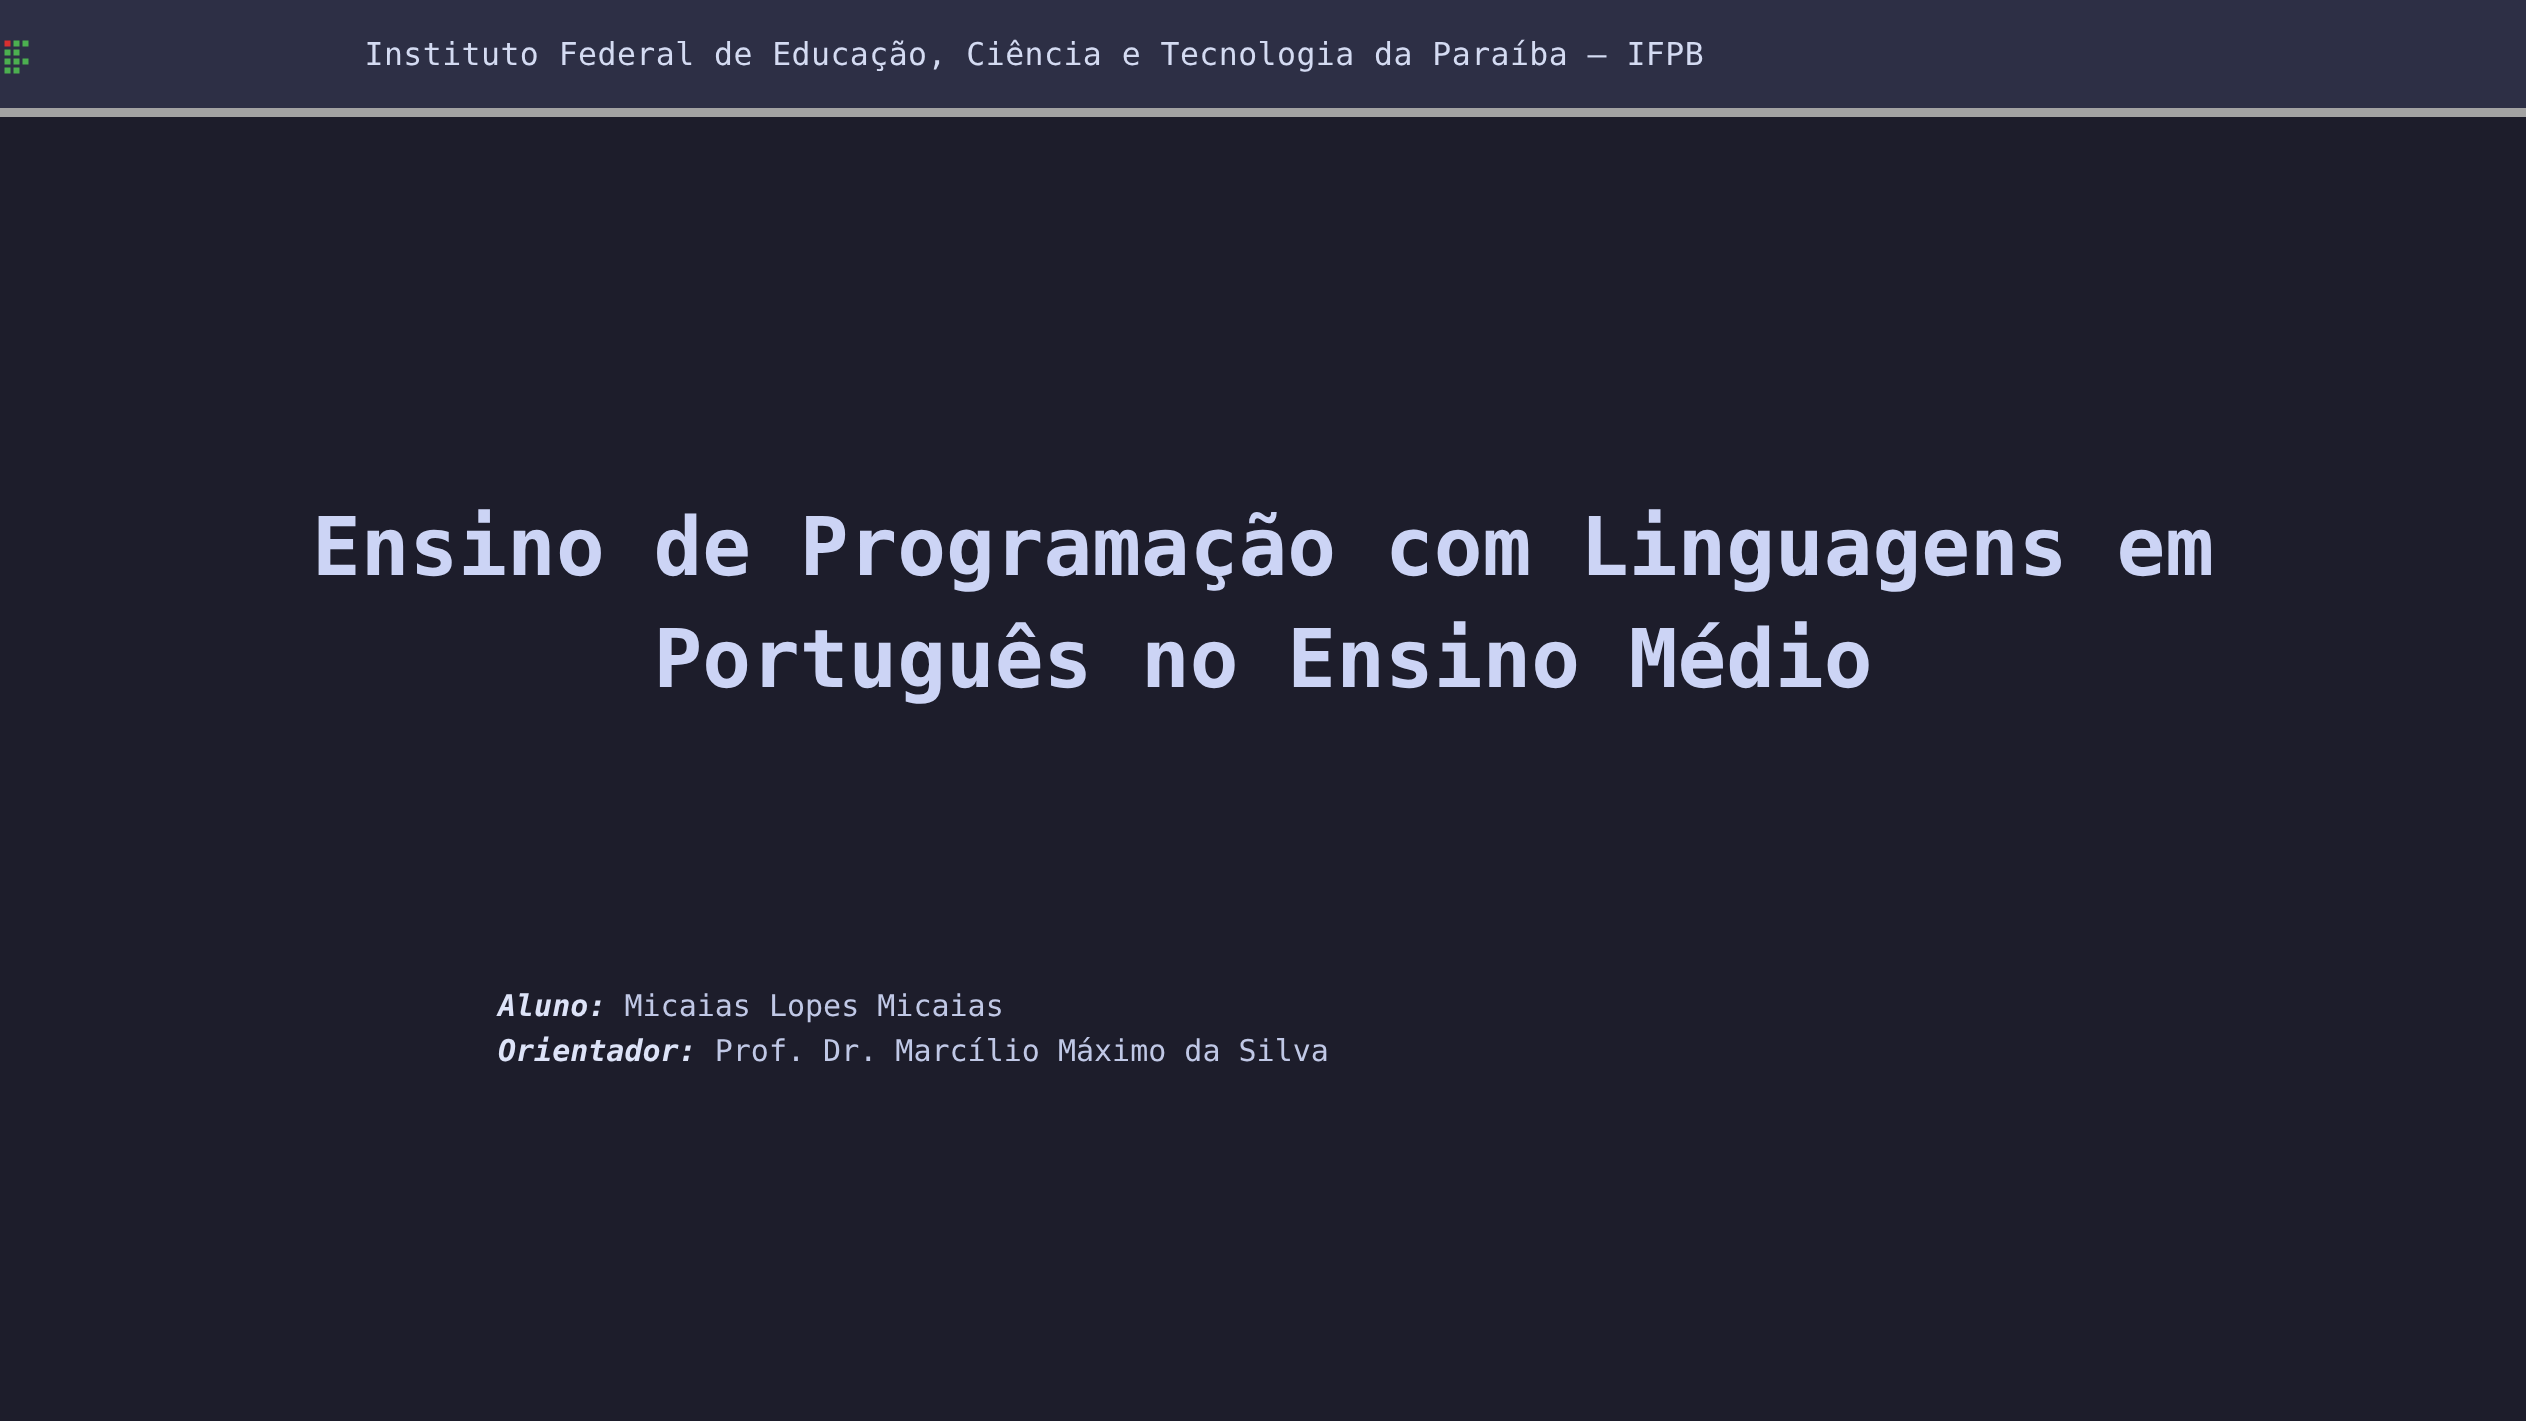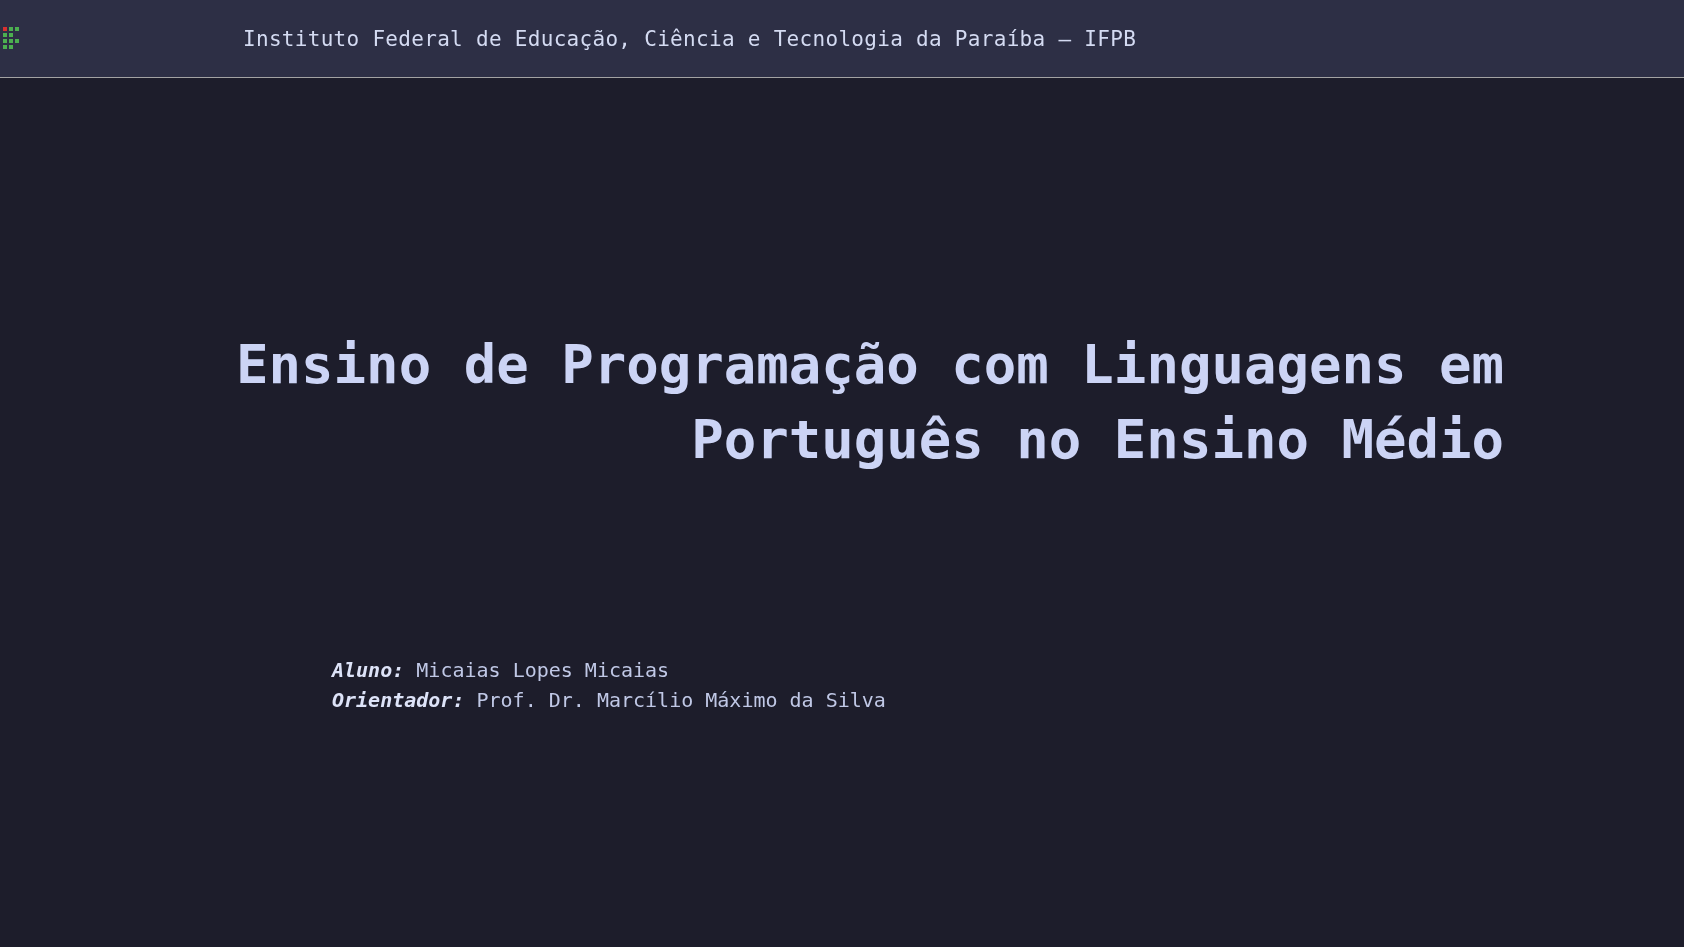--- a/index.html
+++ b/index.html
@@ -24,21 +24,21 @@
     display: flex;
     flex-direction: column;
   }
 
   
   .header {
     position: relative;
     height: 78px;
     flex: 0 0 78px;
     background: #2d2f45;
-    border-bottom: 1px solid #a3a3a3;
+    border-bottom: 6px solid #a3a3a3;
     box-sizing: border-box;
     display: flex;
     align-items: center;
   }
 
   .logo {
     position: absolute;
     left: 3px;
     top: 27px;
     width: 16px;
@@ -76,21 +76,21 @@
     position: relative;
     flex: 1 1 auto;
     background: #1d1d2b;
   }
 
   .slide-title {
     position: absolute;
     left: 0;
     right: 0;
     top: 214px;
-    text-align: right;
+    text-align: center;
     font-size: 54px;
     font-weight: 700;
     line-height: 1.38;
     letter-spacing: 0px;
     color: #ccd4f5;
     padding: 0 180px;
     box-sizing: border-box;
   }
 
   .credits {

